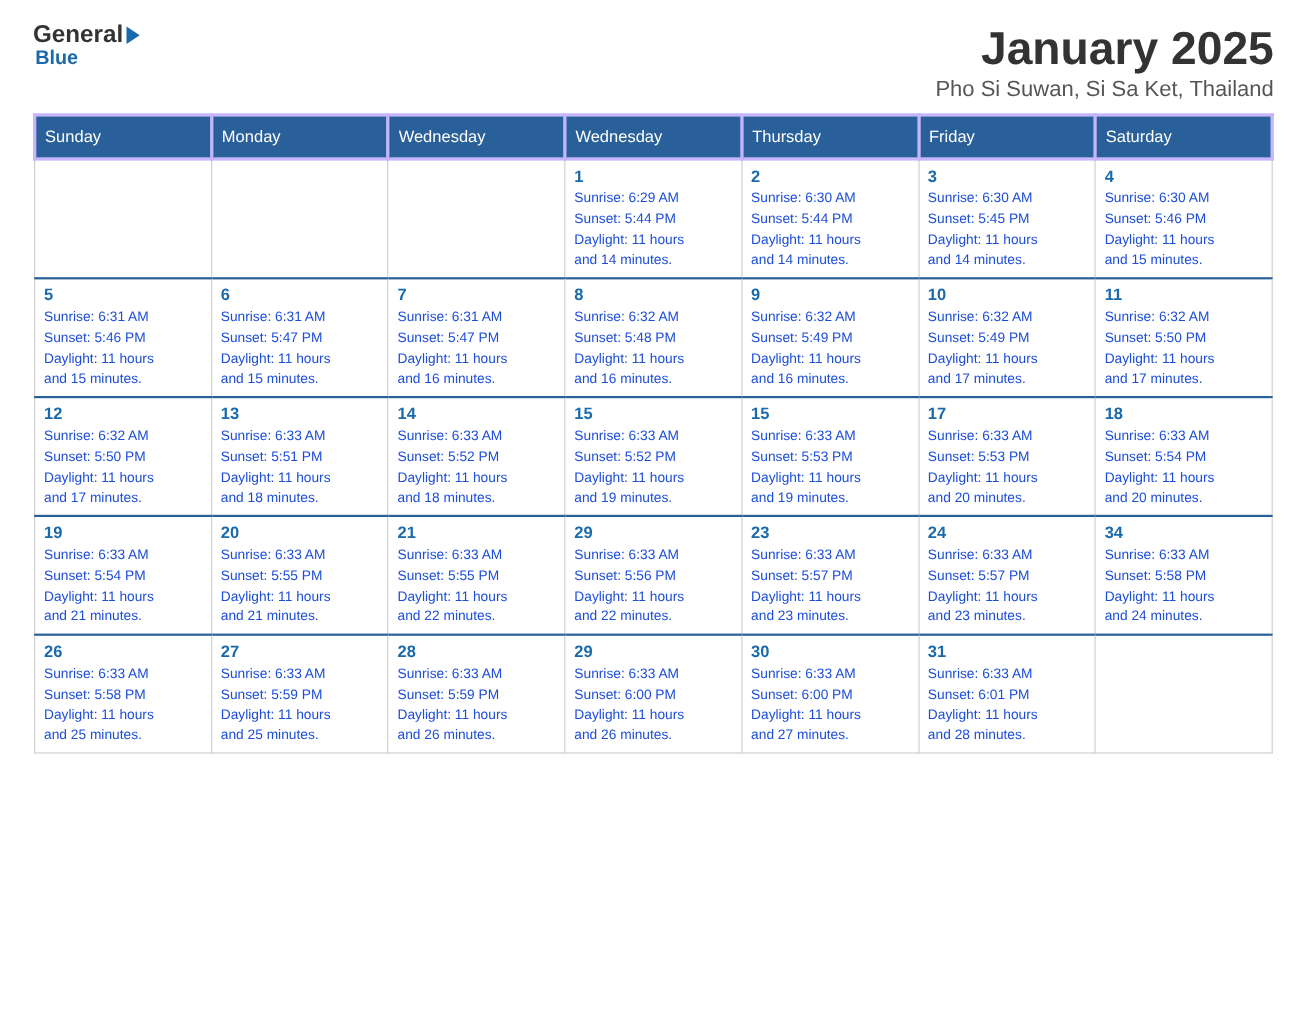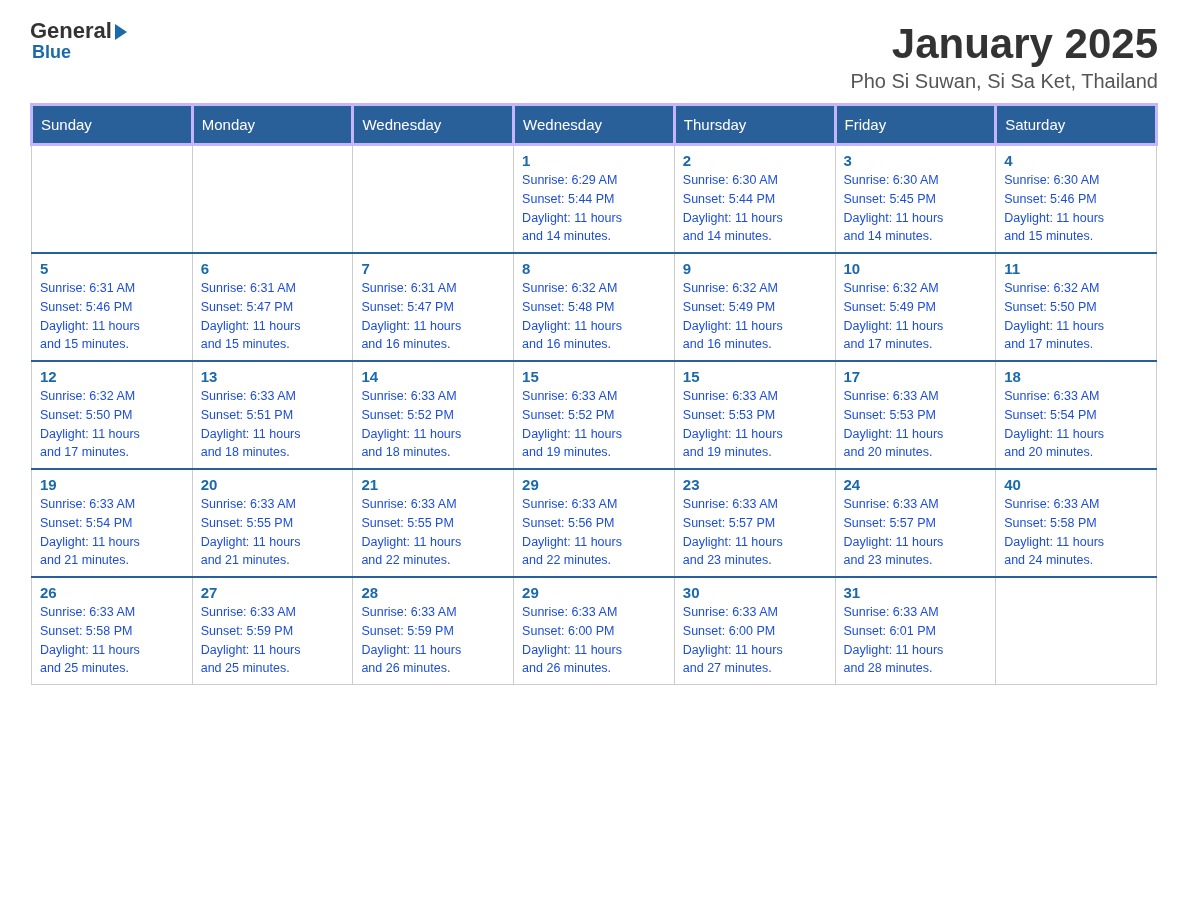--- a/index.html
+++ b/index.html
@@ -303,21 +303,21 @@
 and 23 minutes.</div>
         </td>
         <td>
           <span class="day-num">24</span>
           <div class="day-info" style="white-space: pre-line;">Sunrise: 6:33 AM
 Sunset: 5:57 PM
 Daylight: 11 hours
 and 23 minutes.</div>
         </td>
         <td>
-          <span class="day-num">40</span>
+          <span class="day-num">34</span>
           <div class="day-info" style="white-space: pre-line;">Sunrise: 6:33 AM
 Sunset: 5:58 PM
 Daylight: 11 hours
 and 24 minutes.</div>
         </td>
       </tr>
       <tr class="row-separator">
         <td>
           <span class="day-num">26</span>
           <div class="day-info" style="white-space: pre-line;">Sunrise: 6:33 AM

